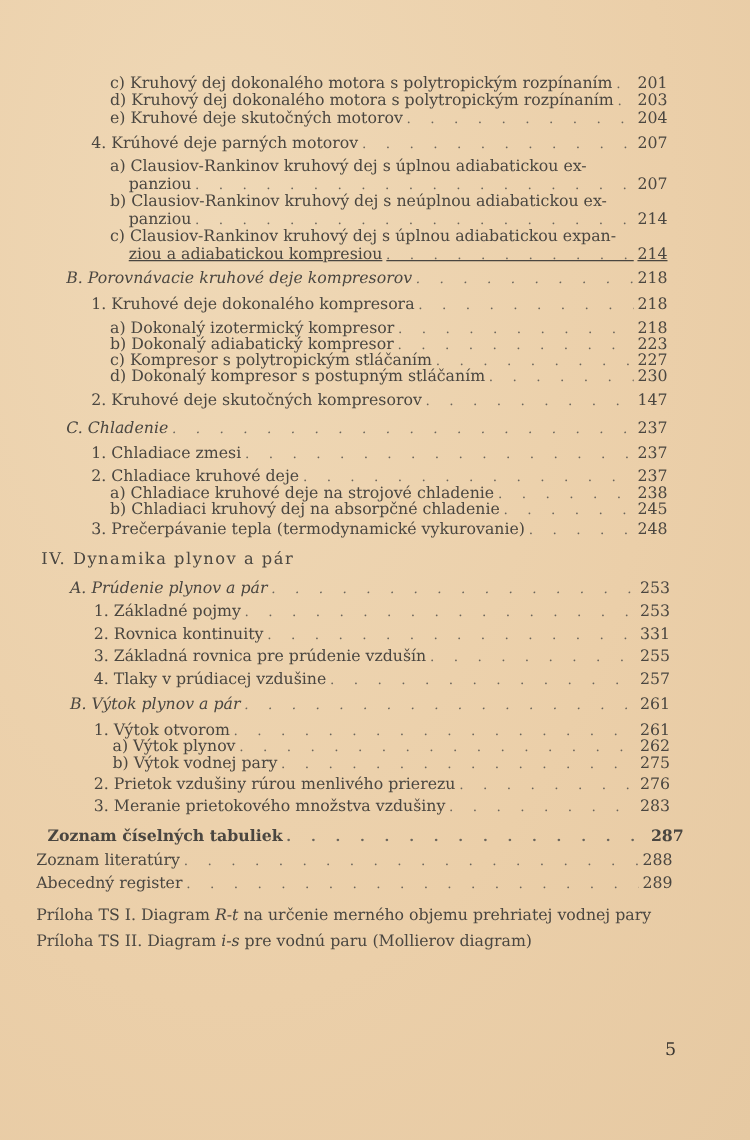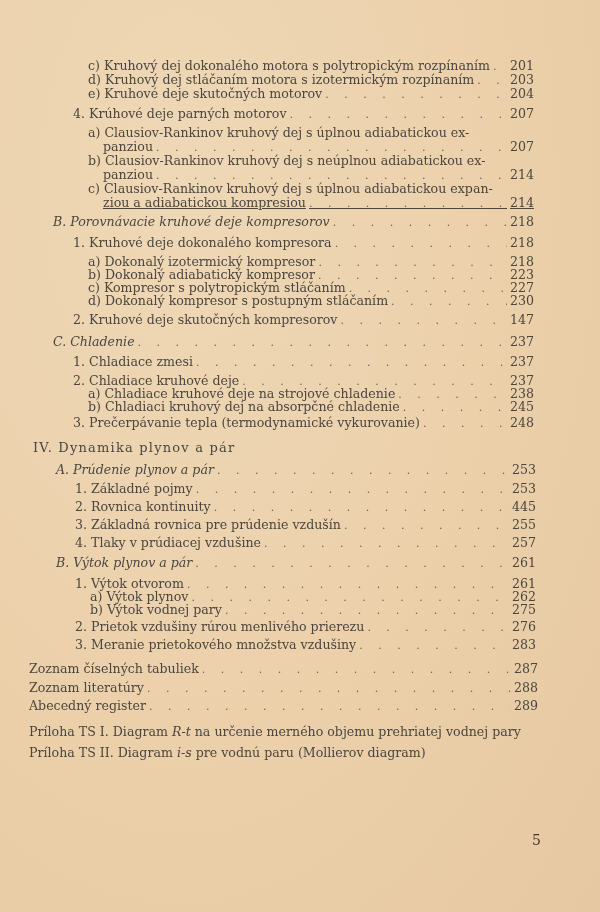--- a/index.html
+++ b/index.html
@@ -34,21 +34,21 @@
 <body>
 
 <div class="page">
 
   <div class="row" style="left:88px; top:59px; width:446px;">
     <span class="t">c) Kruhový dej dokonalého motora s polytropickým rozpínaním</span>
       <span class="dots"></span>
       <span class="p">201</span>
   </div>
   <div class="row" style="left:88px; top:73px; width:446px;">
-    <span class="t">d) Kruhový dej stláčaním motora s izotermickým rozpínaním</span>
+    <span class="t">d) Kruhový dej dokonalého motora s polytropickým rozpínaním</span>
       <span class="dots"></span>
       <span class="p">203</span>
   </div>
   <div class="row" style="left:88px; top:87px; width:446px;">
     <span class="t">e) Kruhové deje skutočných motorov</span>
       <span class="dots"></span>
       <span class="p">204</span>
   </div>
 
   <div class="row" style="left:73px; top:107px; width:461px;">
@@ -156,21 +156,21 @@
       <span class="p" style="font-style:normal">253</span>
   </div>
   <div class="row" style="left:75px; top:482px; width:461px;">
     <span class="t">1. Základné pojmy</span>
       <span class="dots"></span>
       <span class="p">253</span>
   </div>
   <div class="row" style="left:75px; top:500px; width:461px;">
     <span class="t">2. Rovnica kontinuity</span>
       <span class="dots"></span>
-      <span class="p">445</span>
+      <span class="p">331</span>
   </div>
   <div class="row" style="left:75px; top:518px; width:461px;justify-content:space-between;">
     <span class="t">3. Základná rovnica pre prúdenie vzdušín</span>
       <span class="dots"></span>
       <span class="p">255</span>
   </div>
   <div class="row" style="left:75px; top:536px; width:461px;">
     <span class="t">4. Tlaky v prúdiacej vzdušine</span>
       <span class="dots"></span>
       <span class="p">257</span>
@@ -200,21 +200,21 @@
     <span class="t">2. Prietok vzdušiny rúrou menlivého prierezu</span>
       <span class="dots"></span>
       <span class="p">276</span>
   </div>
   <div class="row" style="left:75px; top:638px; width:461px;">
     <span class="t">3. Meranie prietokového množstva vzdušiny</span>
       <span class="dots"></span>
       <span class="p">283</span>
   </div>
 
-  <div class="row" style="left:29px; top:662px; width:509px;">
+  <div class="row" style="left:38px; top:662px; width:509px;font-weight:bold;">
     <span class="t">Zoznam číselných tabuliek</span>
       <span class="dots"></span>
       <span class="p">287</span>
   </div>
   <div class="row" style="left:29px; top:681px; width:509px;">
     <span class="t">Zoznam literatúry</span>
       <span class="dots"></span>
       <span class="p">288</span>
   </div>
   <div class="row" style="left:29px; top:699px; width:509px;">

